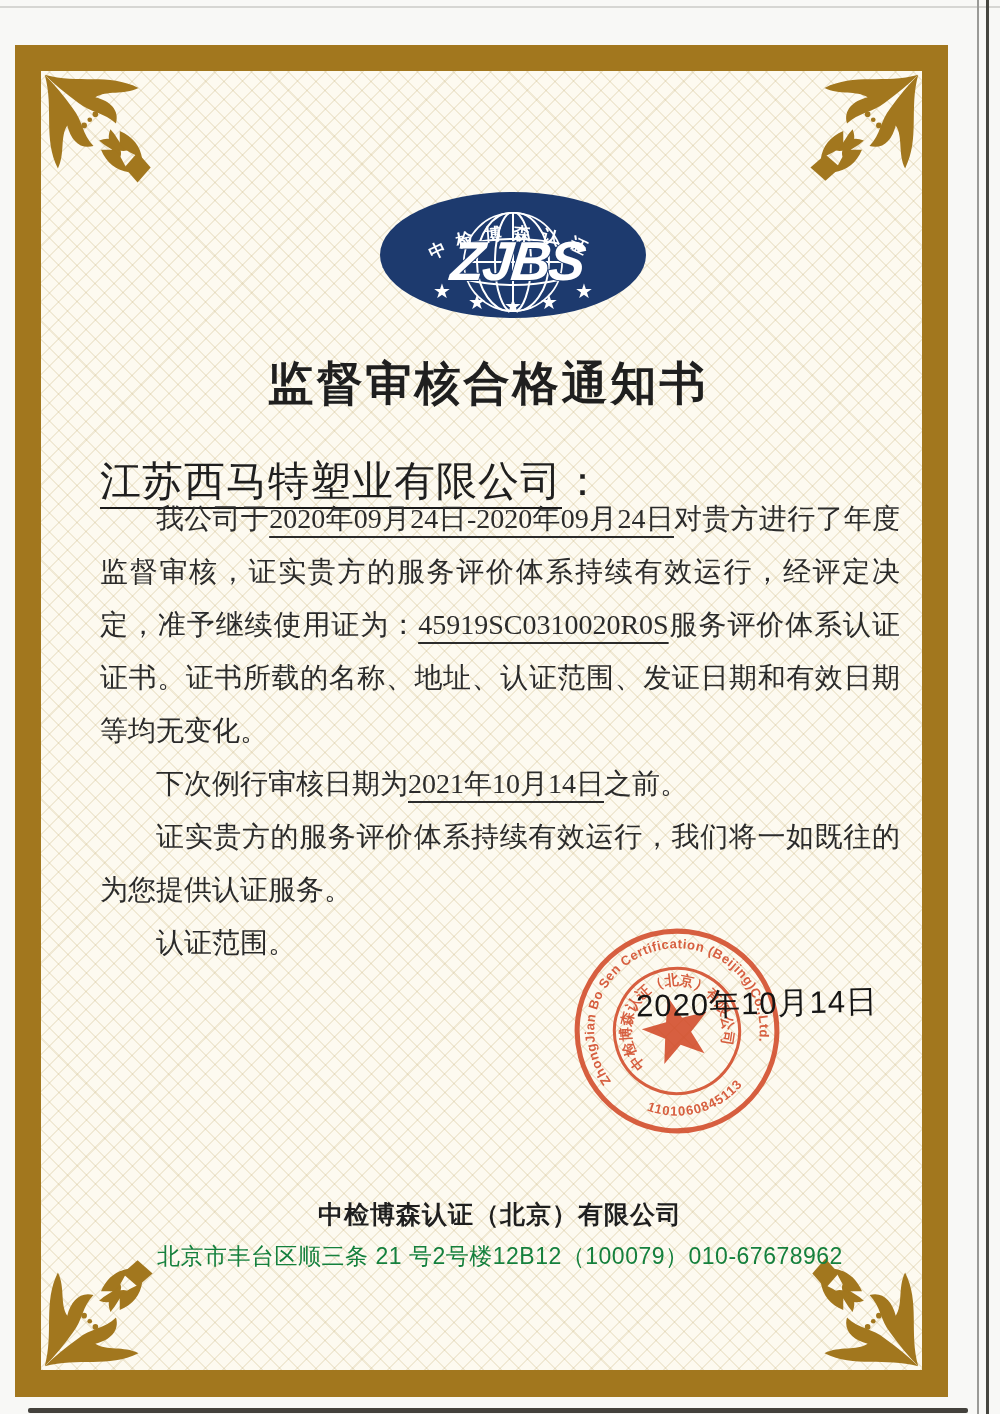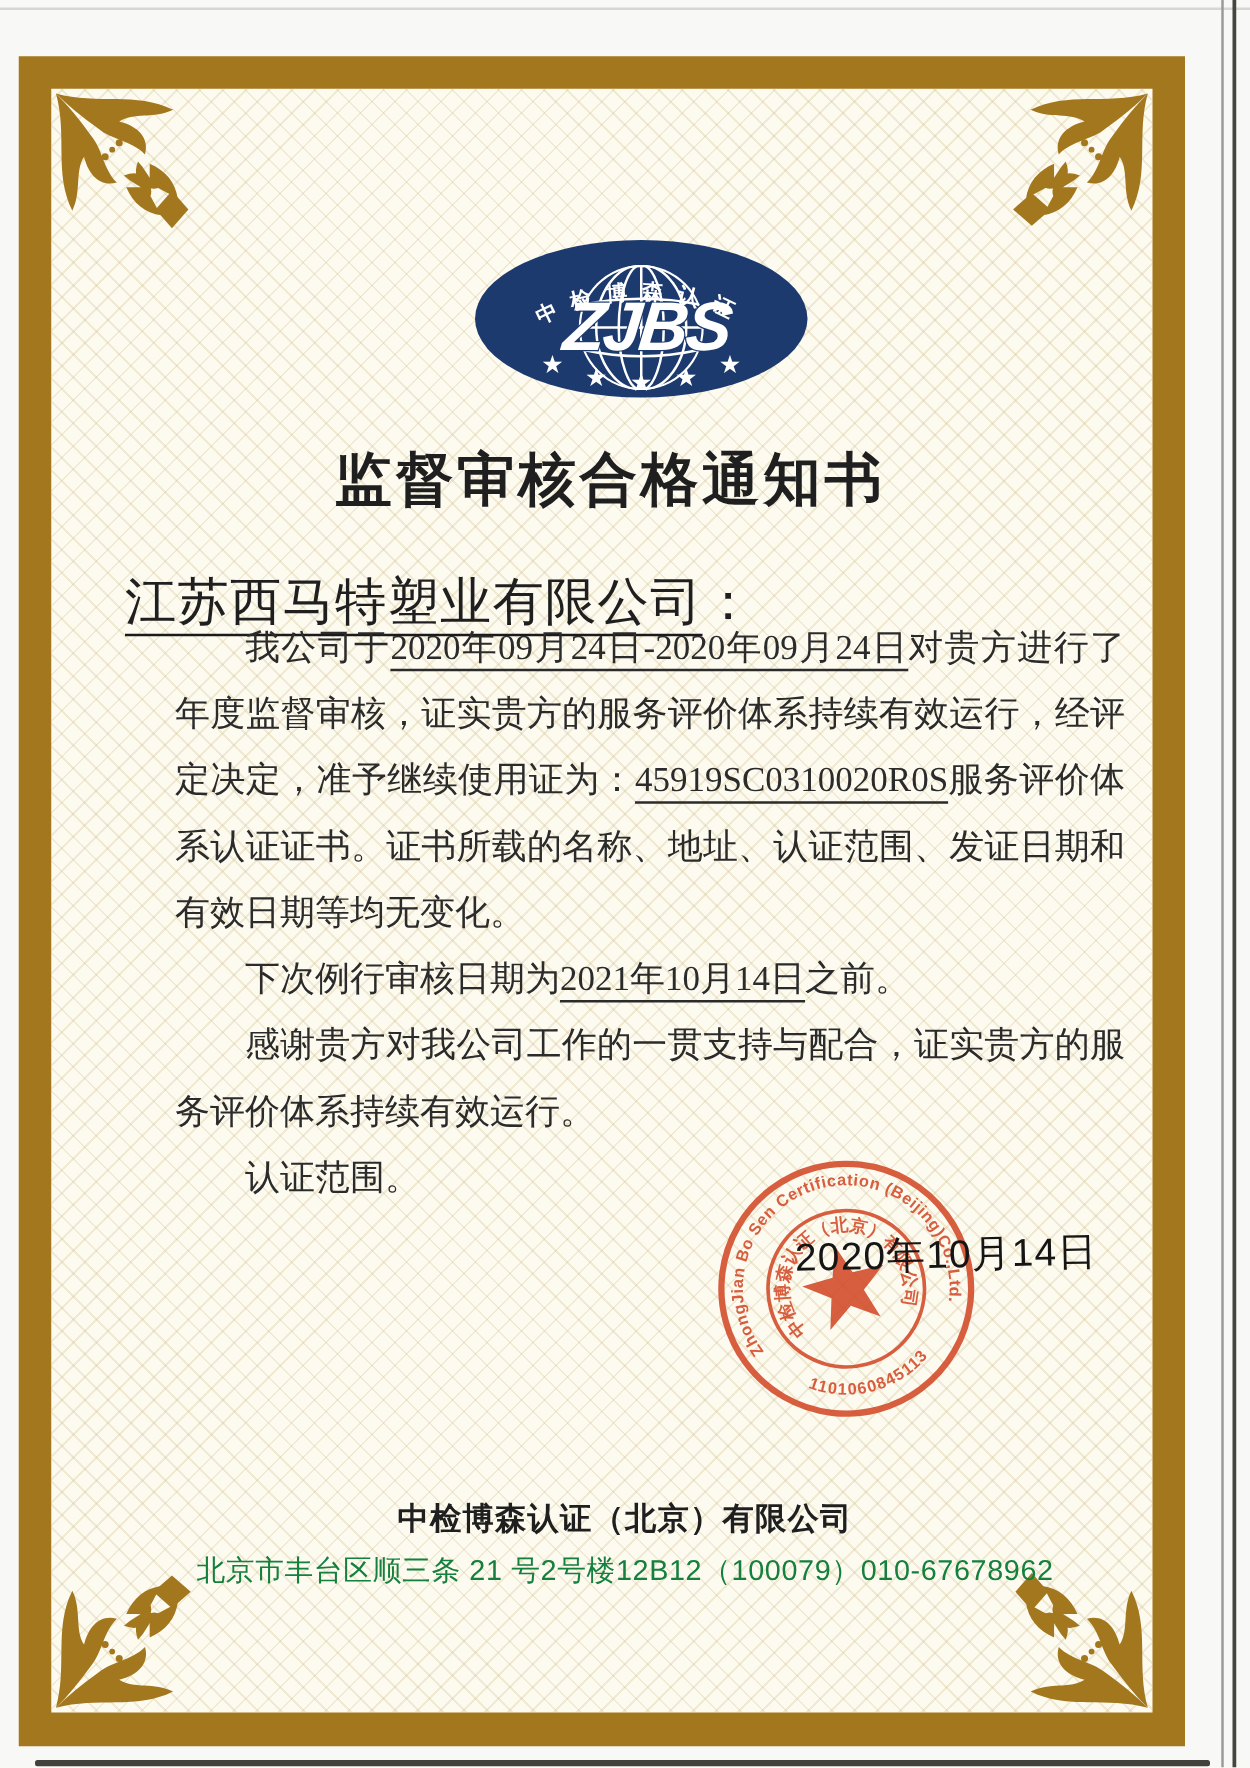--- a/index.html
+++ b/index.html
@@ -41,21 +41,21 @@
     color:#1f1f1f;line-height:1.1;
   }
   .addressee{
     position:absolute;left:100px;top:438px;
     font-size:41px;font-weight:400;color:#1f1f1f;letter-spacing:1px;margin-top:16px;
   }
   .addressee .uline{border-bottom:2.5px solid #1a1a1a;padding-bottom:3px;}
   .letter-body{
     position:absolute;left:100px;right:100px;top:492px;
     font-family:"Liberation Serif",serif;
-    font-size:28px;line-height:53px;text-align:justify;color:#2b2b2b;margin-left:40px;
+    font-size:28px;line-height:53px;text-align:justify;color:#2b2b2b;
   }
   .letter-body p{margin:0;text-indent:2em;}
   .u{
     text-decoration:underline;
     text-underline-offset:8px;
     text-decoration-thickness:1.5px;
   }
   .stamp{position:absolute;left:564px;top:918px;width:226px;height:226px;opacity:.88;}
   .stamp svg{width:226px;height:226px;display:block;}
   .sign-date{
@@ -155,21 +155,21 @@
 
   <div class="title">监督审核合格通知书</div>
 
   <div class="addressee">
     <span class="uline">江苏西马特塑业有限公司</span><span>：</span>
   </div>
 
   <div class="letter-body">
     <p><span>我公司于</span><span class="u">2020年09月24日-2020年09月24日</span><span>对贵方进行了年度监督审核，证实贵方的服务评价体系持续有效运行，经评定决定，准予继续使用证为：</span><span class="u">45919SC0310020R0S</span><span>服务评价体系认证证书。证书所载的名称、地址、认证范围、发证日期和有效日期等均无变化。</span></p>
     <p><span>下次例行审核日期为</span><span class="u">2021年10月14日</span><span>之前。</span></p>
-    <p>感谢贵方对我公司工作的一贯支持与配合，证实贵方的服务评价体系持续有效运行。</p>
+    <p>证实贵方的服务评价体系持续有效运行，我们将一如既往的为您提供认证服务。</p>
     <p>认证范围。</p>
   </div>
 
   <div class="stamp">
     <svg viewBox="0 0 224 224">
       <defs>
         <path id="sealOuterArc" d="M 41,153 A 82,82 0 1 1 183,153" fill="none"></path>
         <path id="sealInnerArc" d="M 74.3,138.4 A 46,46 0 1 1 149.7,138.4" fill="none"></path>
         <path id="sealBottomArc" d="M 63.8,180.8 A 84,84 0 0 0 160.2,180.8" fill="none"></path>
       </defs>

